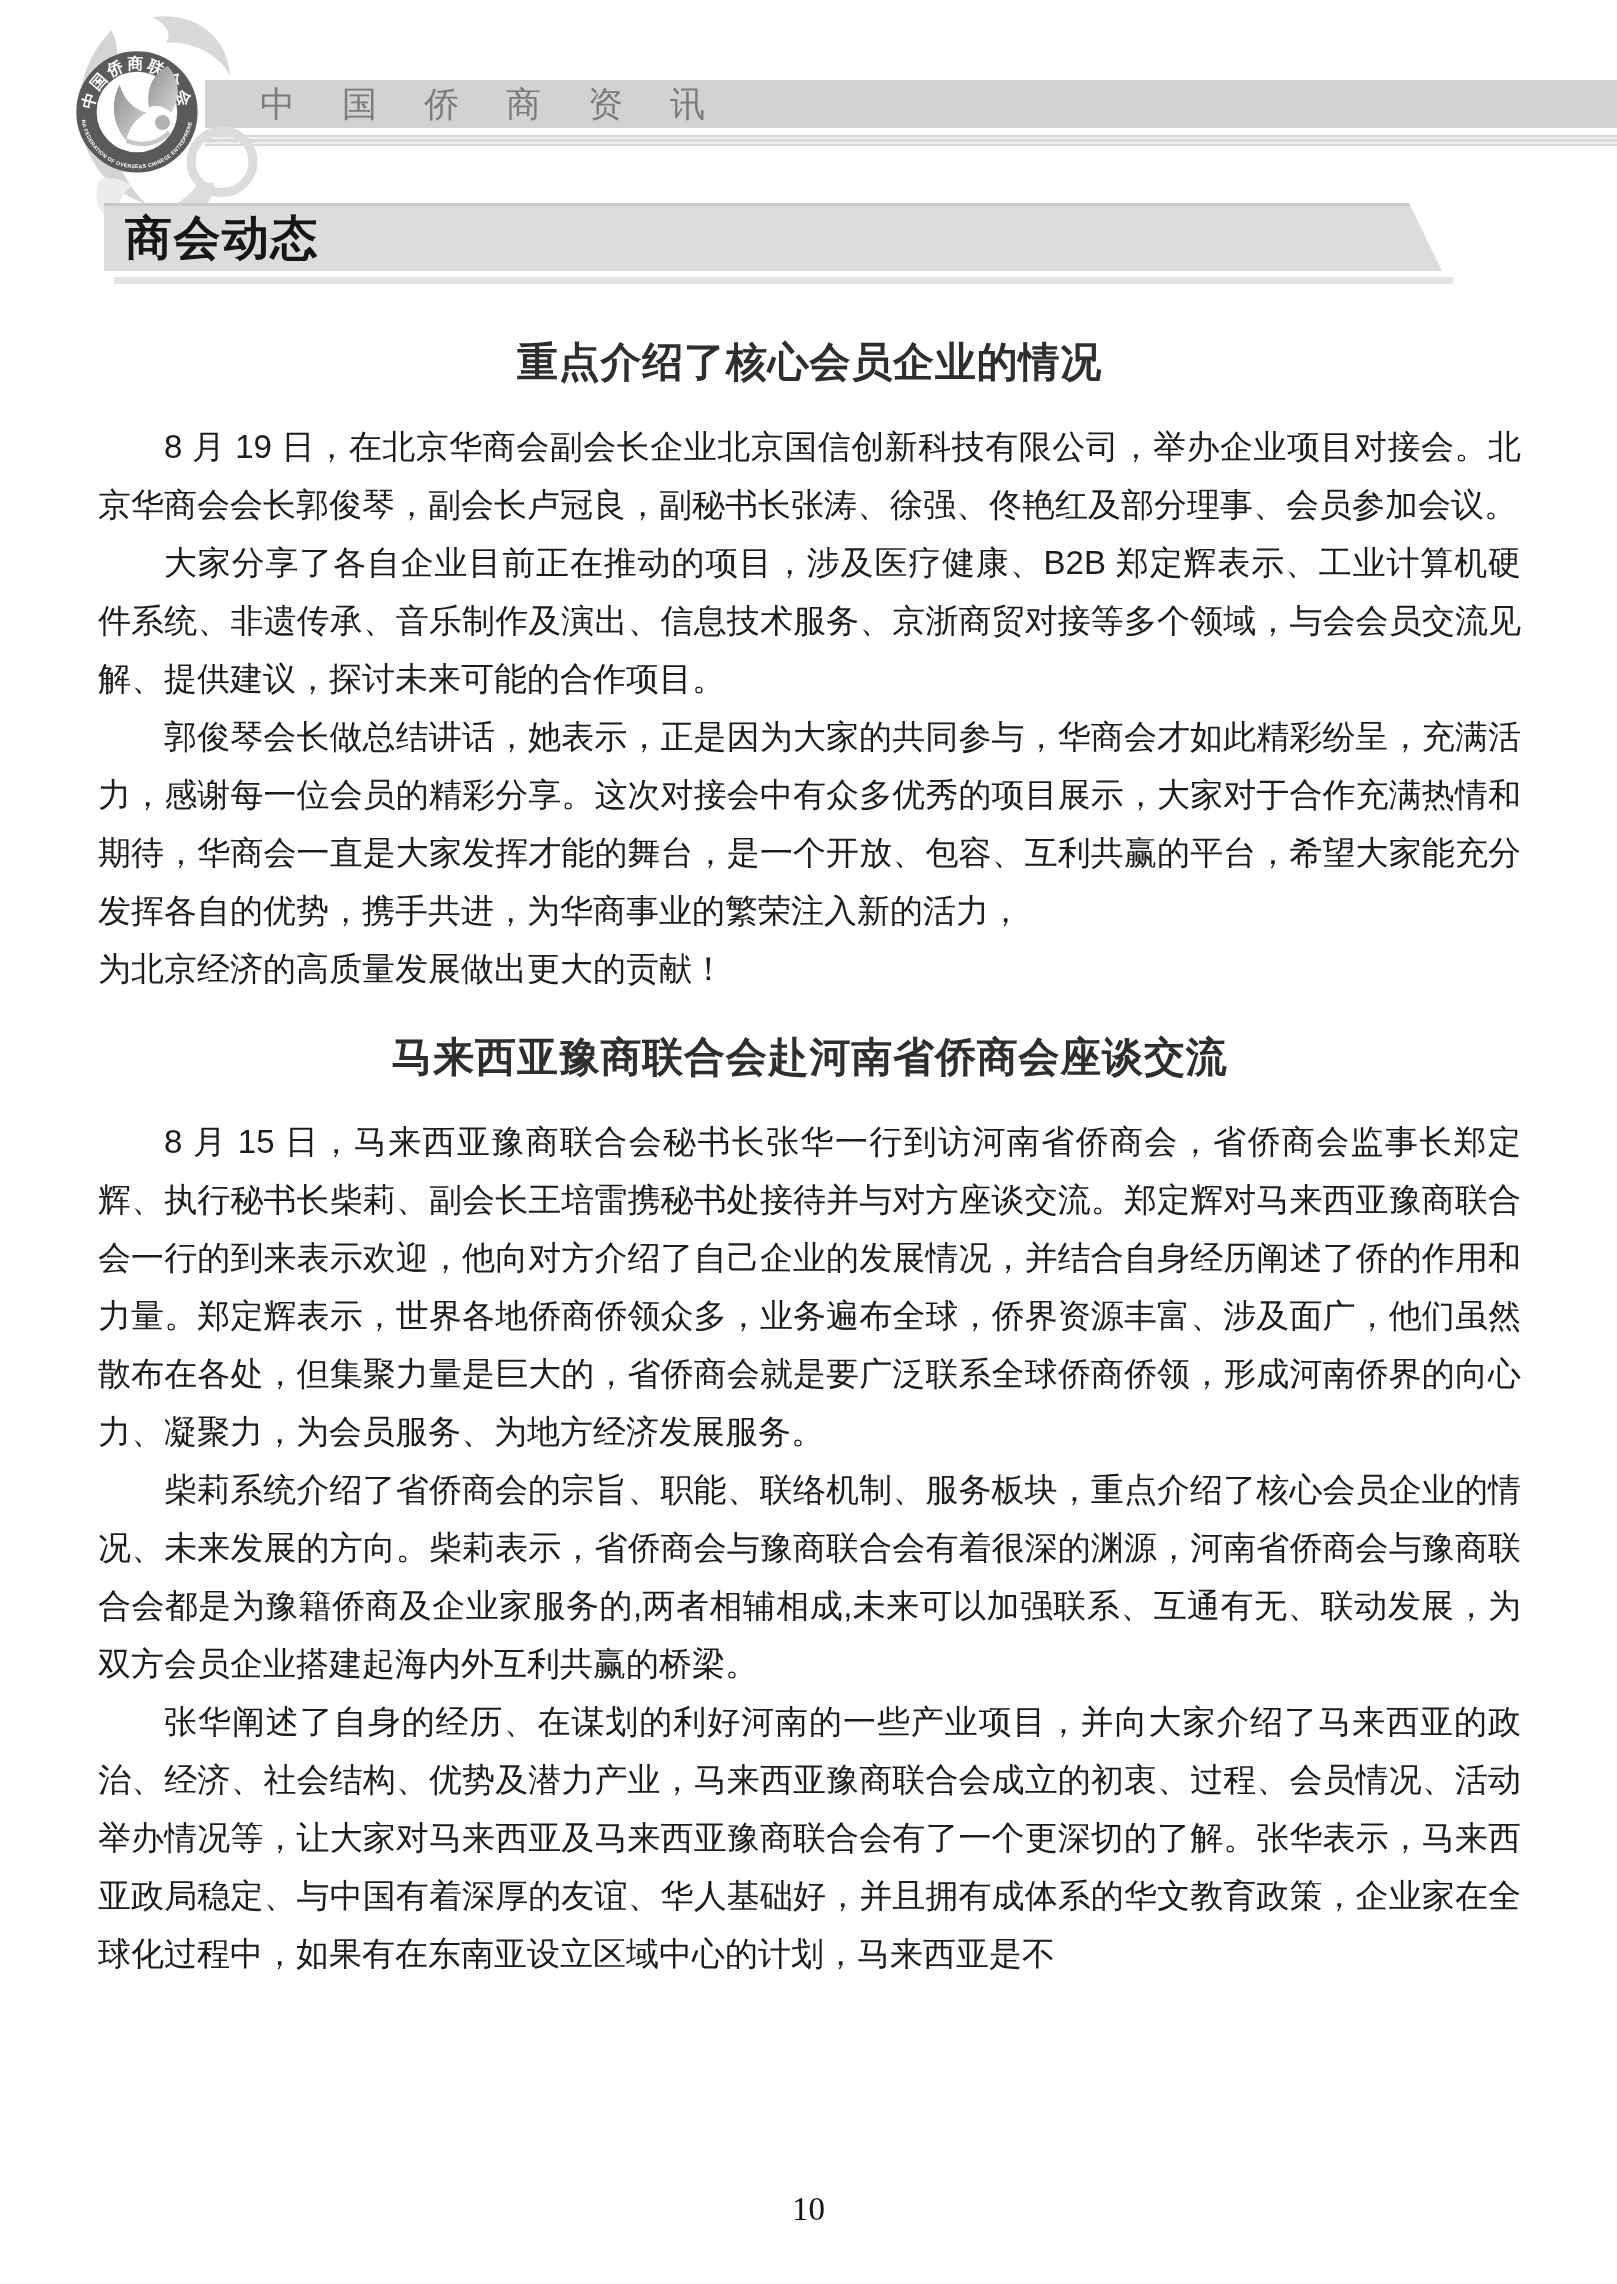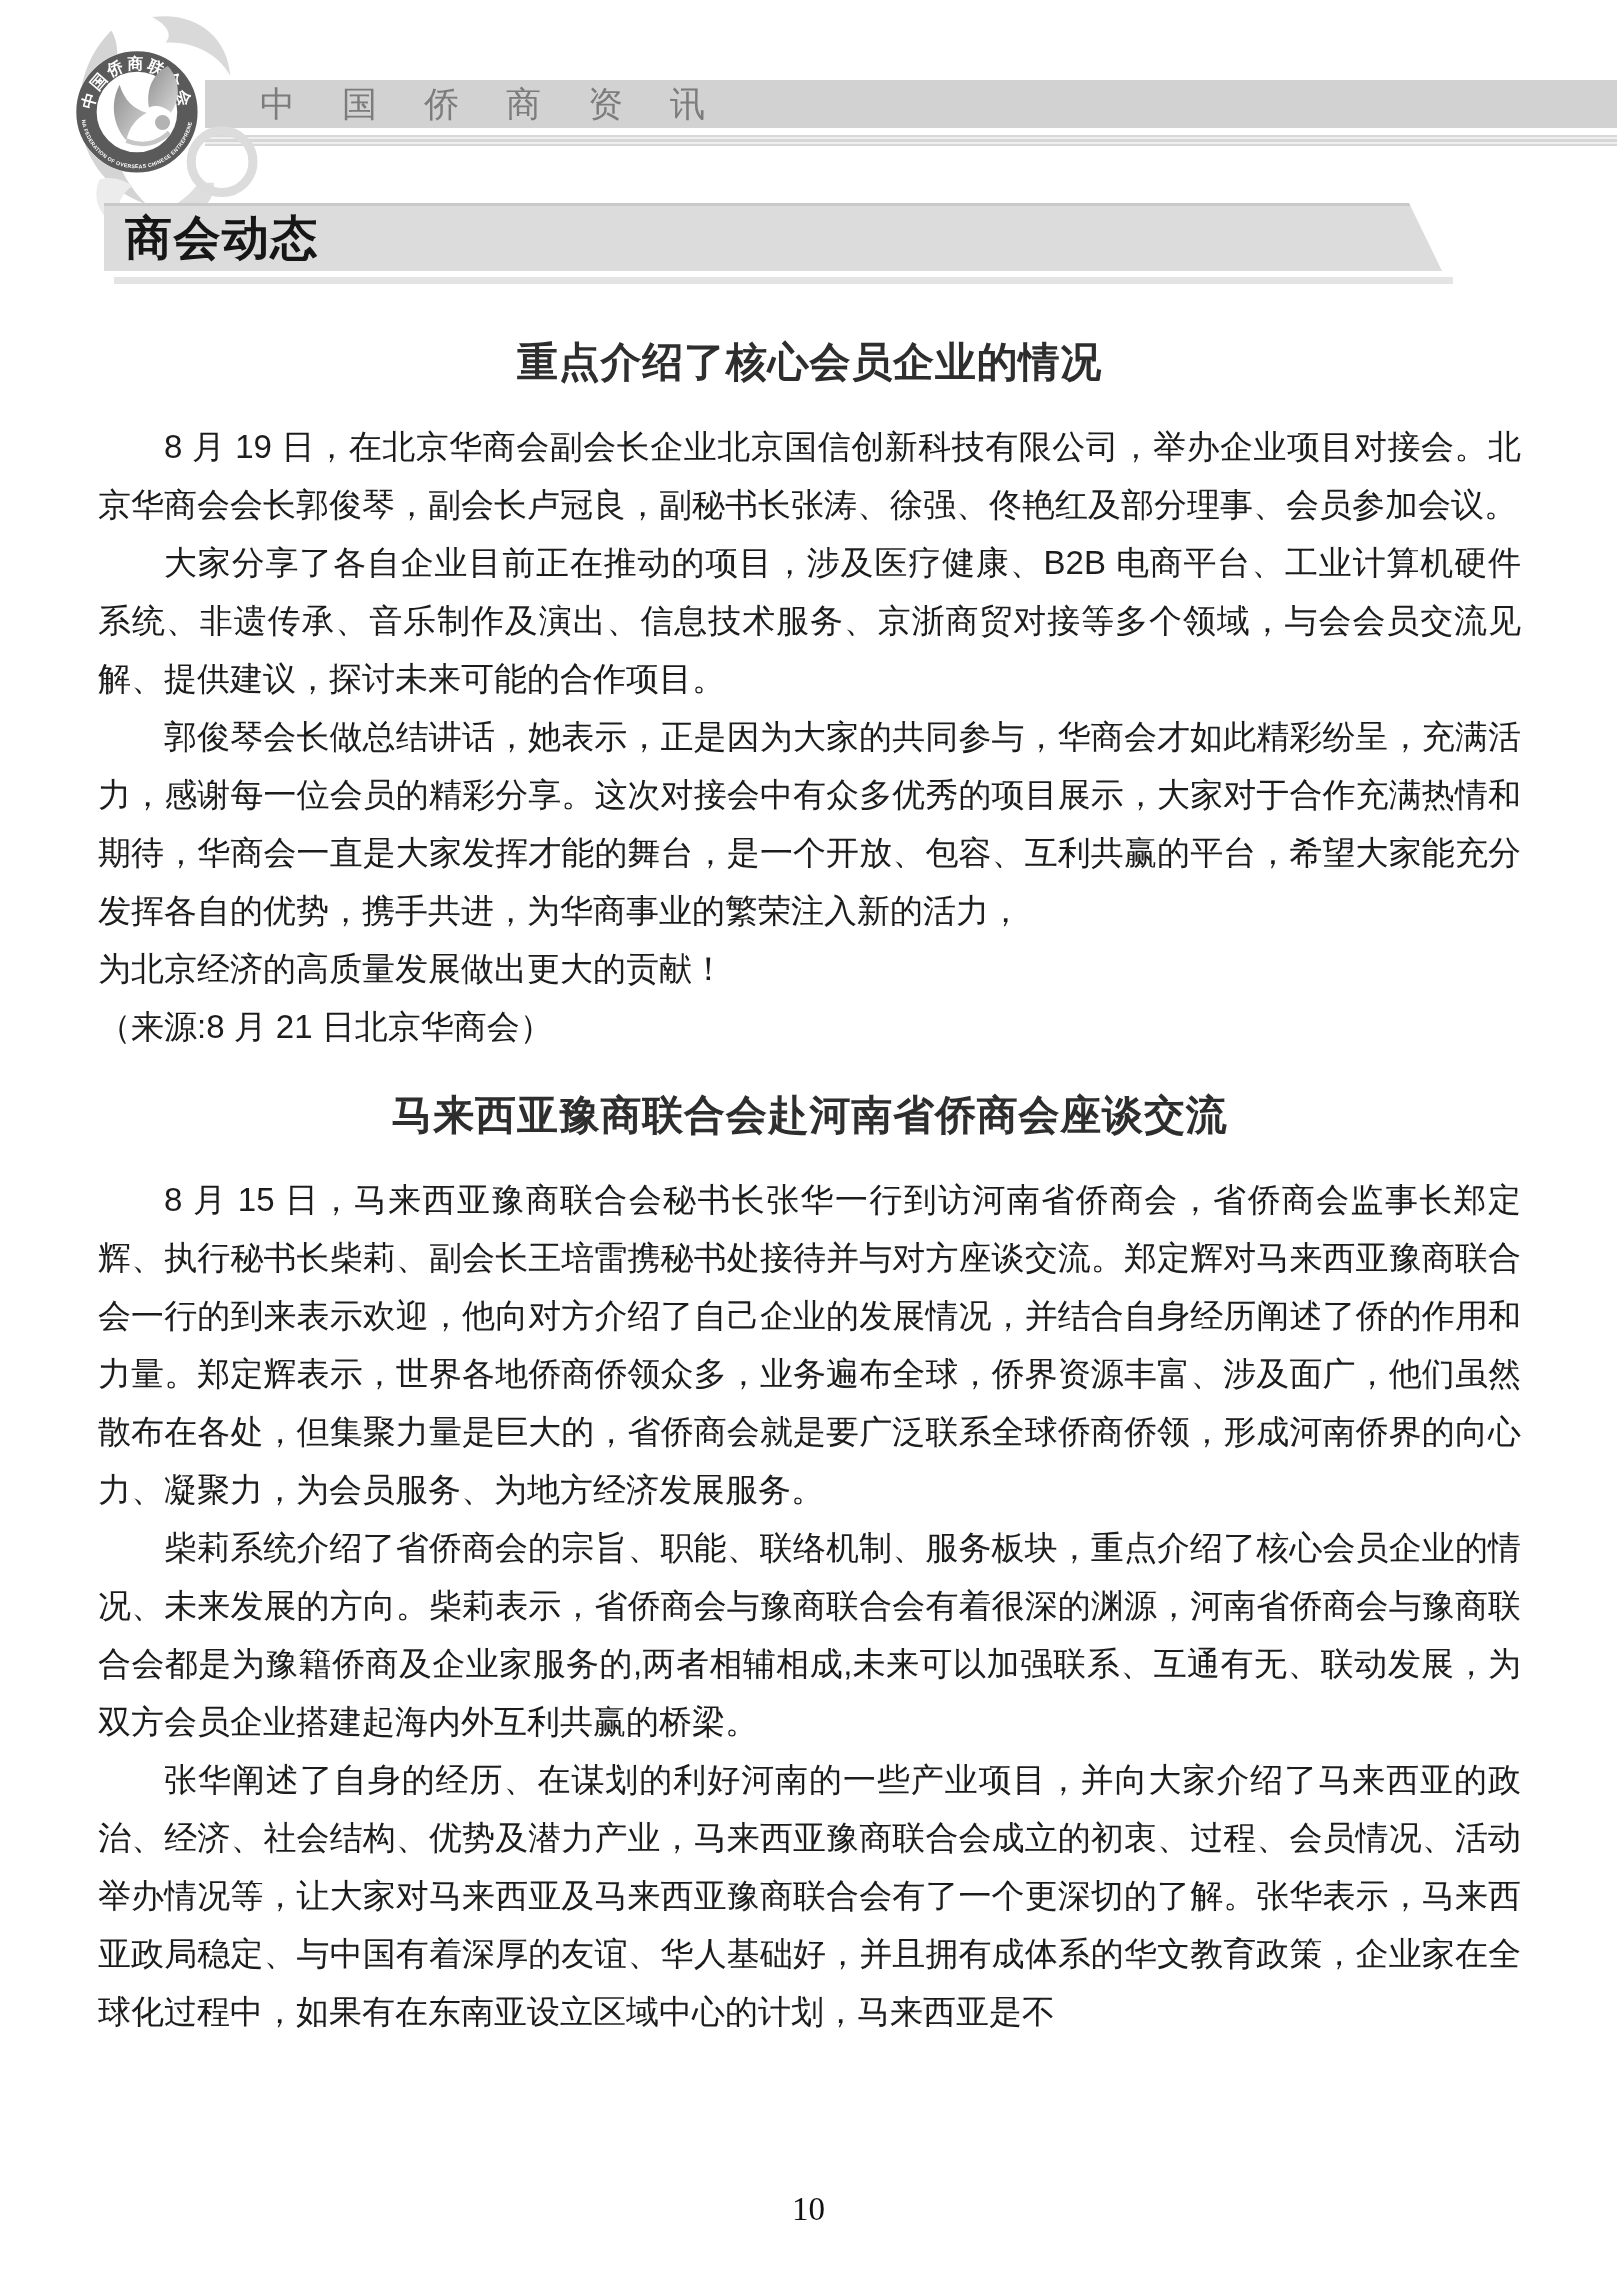--- a/index.html
+++ b/index.html
@@ -125,26 +125,25 @@
   <div class="section-bar">
     <span class="label">商会动态</span>
   </div>
   <div class="section-echo"></div>
 
   <div class="content">
 
     <h2 class="art-title">重点介绍了核心会员企业的情况</h2>
 
     <p>8 月 19 日，在北京华商会副会长企业北京国信创新科技有限公司，举办企业项目对接会。北京华商会会长郭俊琴，副会长卢冠良，副秘书长张涛、徐强、佟艳红及部分理事、会员参加会议。</p>
-    <p>大家分享了各自企业目前正在推动的项目，涉及医疗健康、B2B 电商平台、工业计算机硬件系统、非遗传承、音乐制作及演出、信息技术服务、京浙商贸对接等多个领域，与会会员交流见解、提供建议，探讨未来可能的合作项目。</p>
+    <p>大家分享了各自企业目前正在推动的项目，涉及医疗健康、B2B 郑定辉表示、工业计算机硬件系统、非遗传承、音乐制作及演出、信息技术服务、京浙商贸对接等多个领域，与会会员交流见解、提供建议，探讨未来可能的合作项目。</p>
     <p>郭俊琴会长做总结讲话，她表示，正是因为大家的共同参与，华商会才如此精彩纷呈，充满活力，感谢每一位会员的精彩分享。这次对接会中有众多优秀的项目展示，大家对于合作充满热情和期待，华商会一直是大家发挥才能的舞台，是一个开放、包容、互利共赢的平台，希望大家能充分发挥各自的优势，携手共进，为华商事业的繁荣注入新的活力，</p>
 
     <div class="closing-row">
       <span>为北京经济的高质量发展做出更大的贡献！</span>
-      <span class="src">（来源:8 月 21 日北京华商会）</span>
     </div>
 
     <h2 class="art-title art-title-2">马来西亚豫商联合会赴河南省侨商会座谈交流</h2>
 
     <p>8 月 15 日，马来西亚豫商联合会秘书长张华一行到访河南省侨商会，省侨商会监事长郑定辉、执行秘书长柴莉、副会长王培雷携秘书处接待并与对方座谈交流。郑定辉对马来西亚豫商联合会一行的到来表示欢迎，他向对方介绍了自己企业的发展情况，并结合自身经历阐述了侨的作用和力量。郑定辉表示，世界各地侨商侨领众多，业务遍布全球，侨界资源丰富、涉及面广，他们虽然散布在各处，但集聚力量是巨大的，省侨商会就是要广泛联系全球侨商侨领，形成河南侨界的向心力、凝聚力，为会员服务、为地方经济发展服务。</p>
     <p>柴莉系统介绍了省侨商会的宗旨、职能、联络机制、服务板块，重点介绍了核心会员企业的情况、未来发展的方向。柴莉表示，省侨商会与豫商联合会有着很深的渊源，河南省侨商会与豫商联合会都是为豫籍侨商及企业家服务的,两者相辅相成,未来可以加强联系、互通有无、联动发展，为双方会员企业搭建起海内外互利共赢的桥梁。</p>
     <p>张华阐述了自身的经历、在谋划的利好河南的一些产业项目，并向大家介绍了马来西亚的政治、经济、社会结构、优势及潜力产业，马来西亚豫商联合会成立的初衷、过程、会员情况、活动举办情况等，让大家对马来西亚及马来西亚豫商联合会有了一个更深切的了解。张华表示，马来西亚政局稳定、与中国有着深厚的友谊、华人基础好，并且拥有成体系的华文教育政策，企业家在全球化过程中，如果有在东南亚设立区域中心的计划，马来西亚是不</p>
 
   </div>
 

